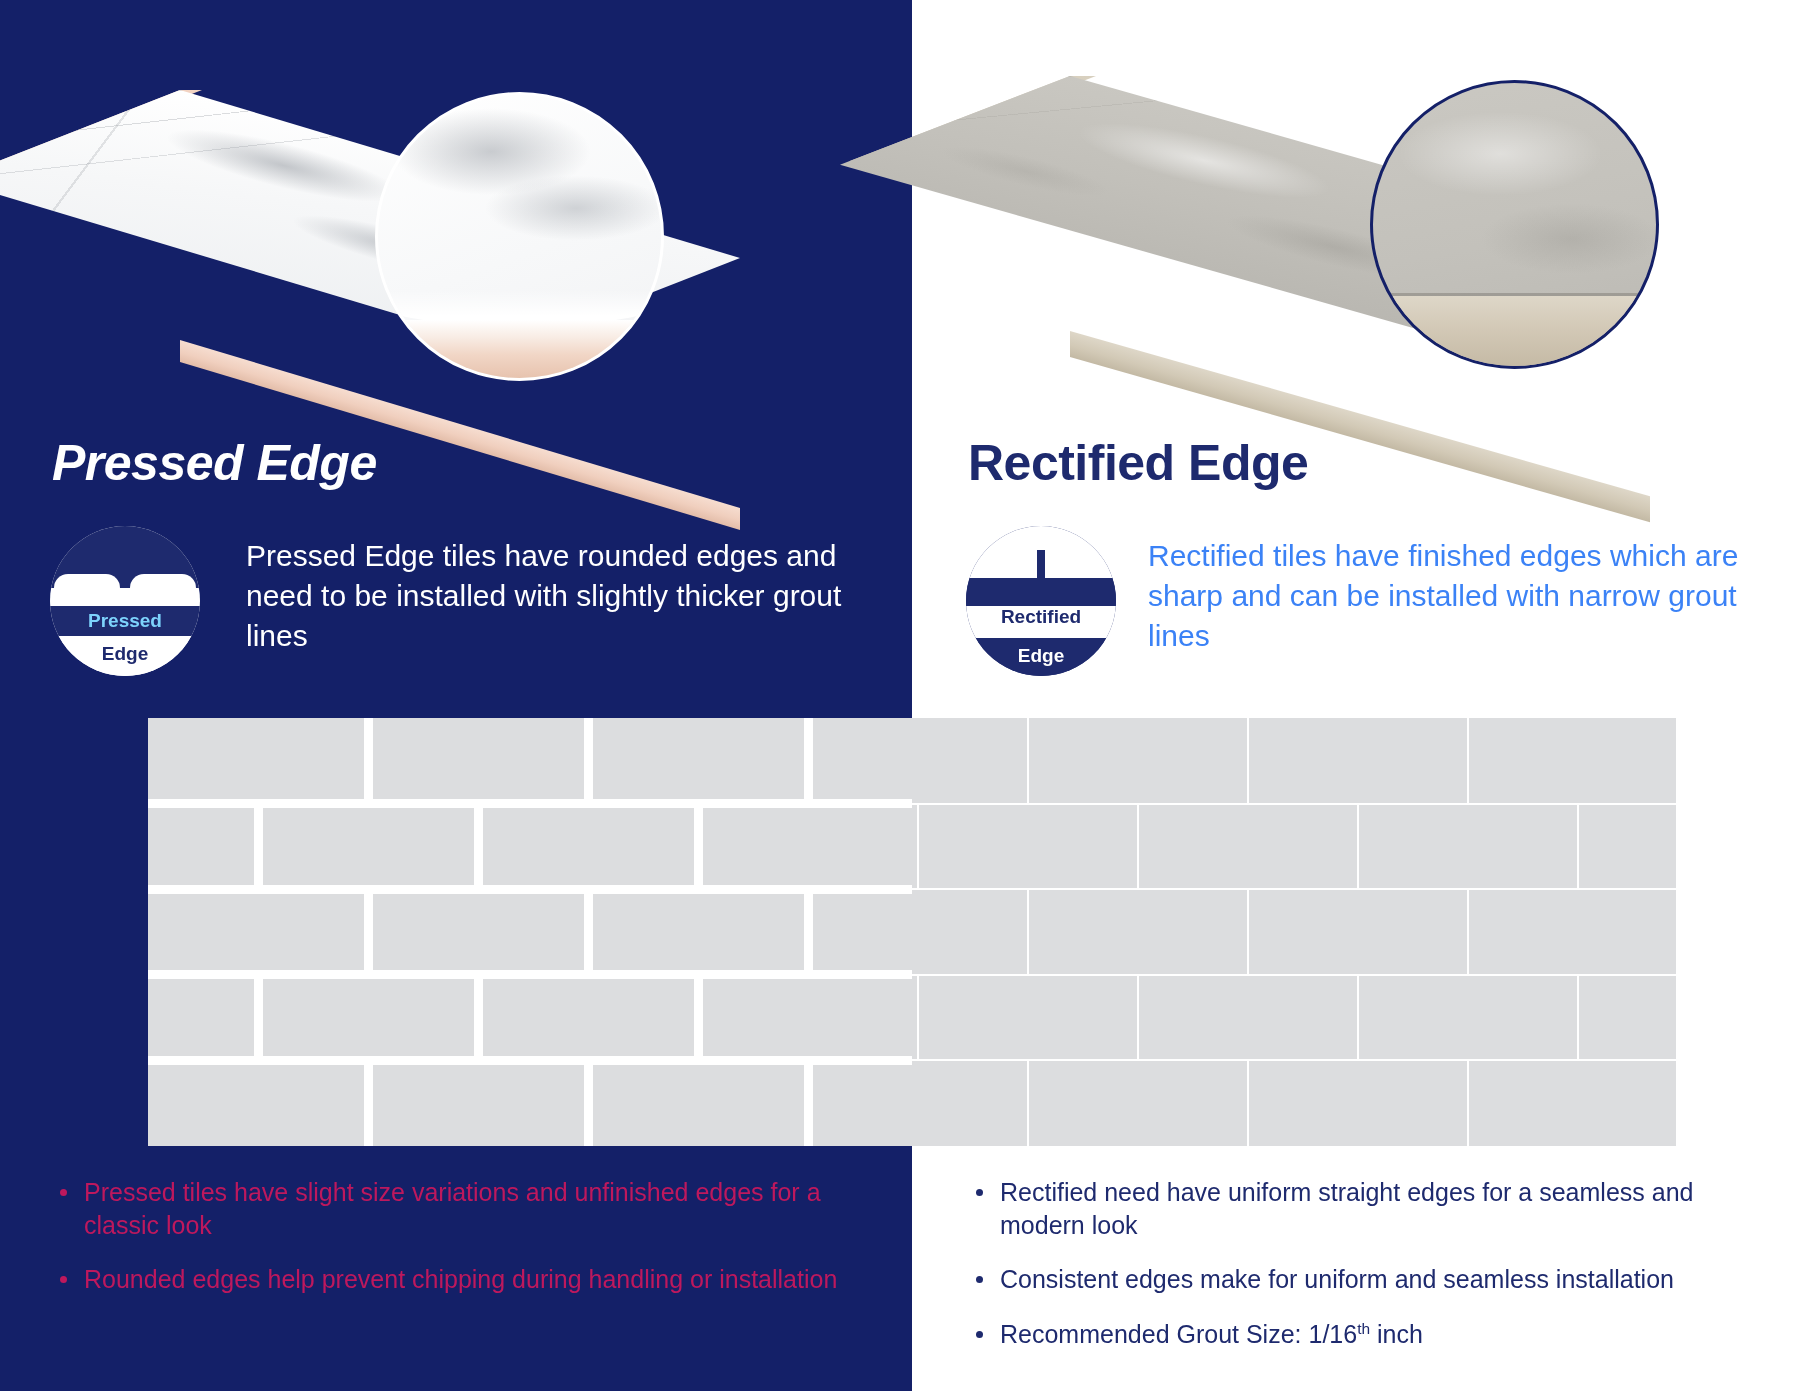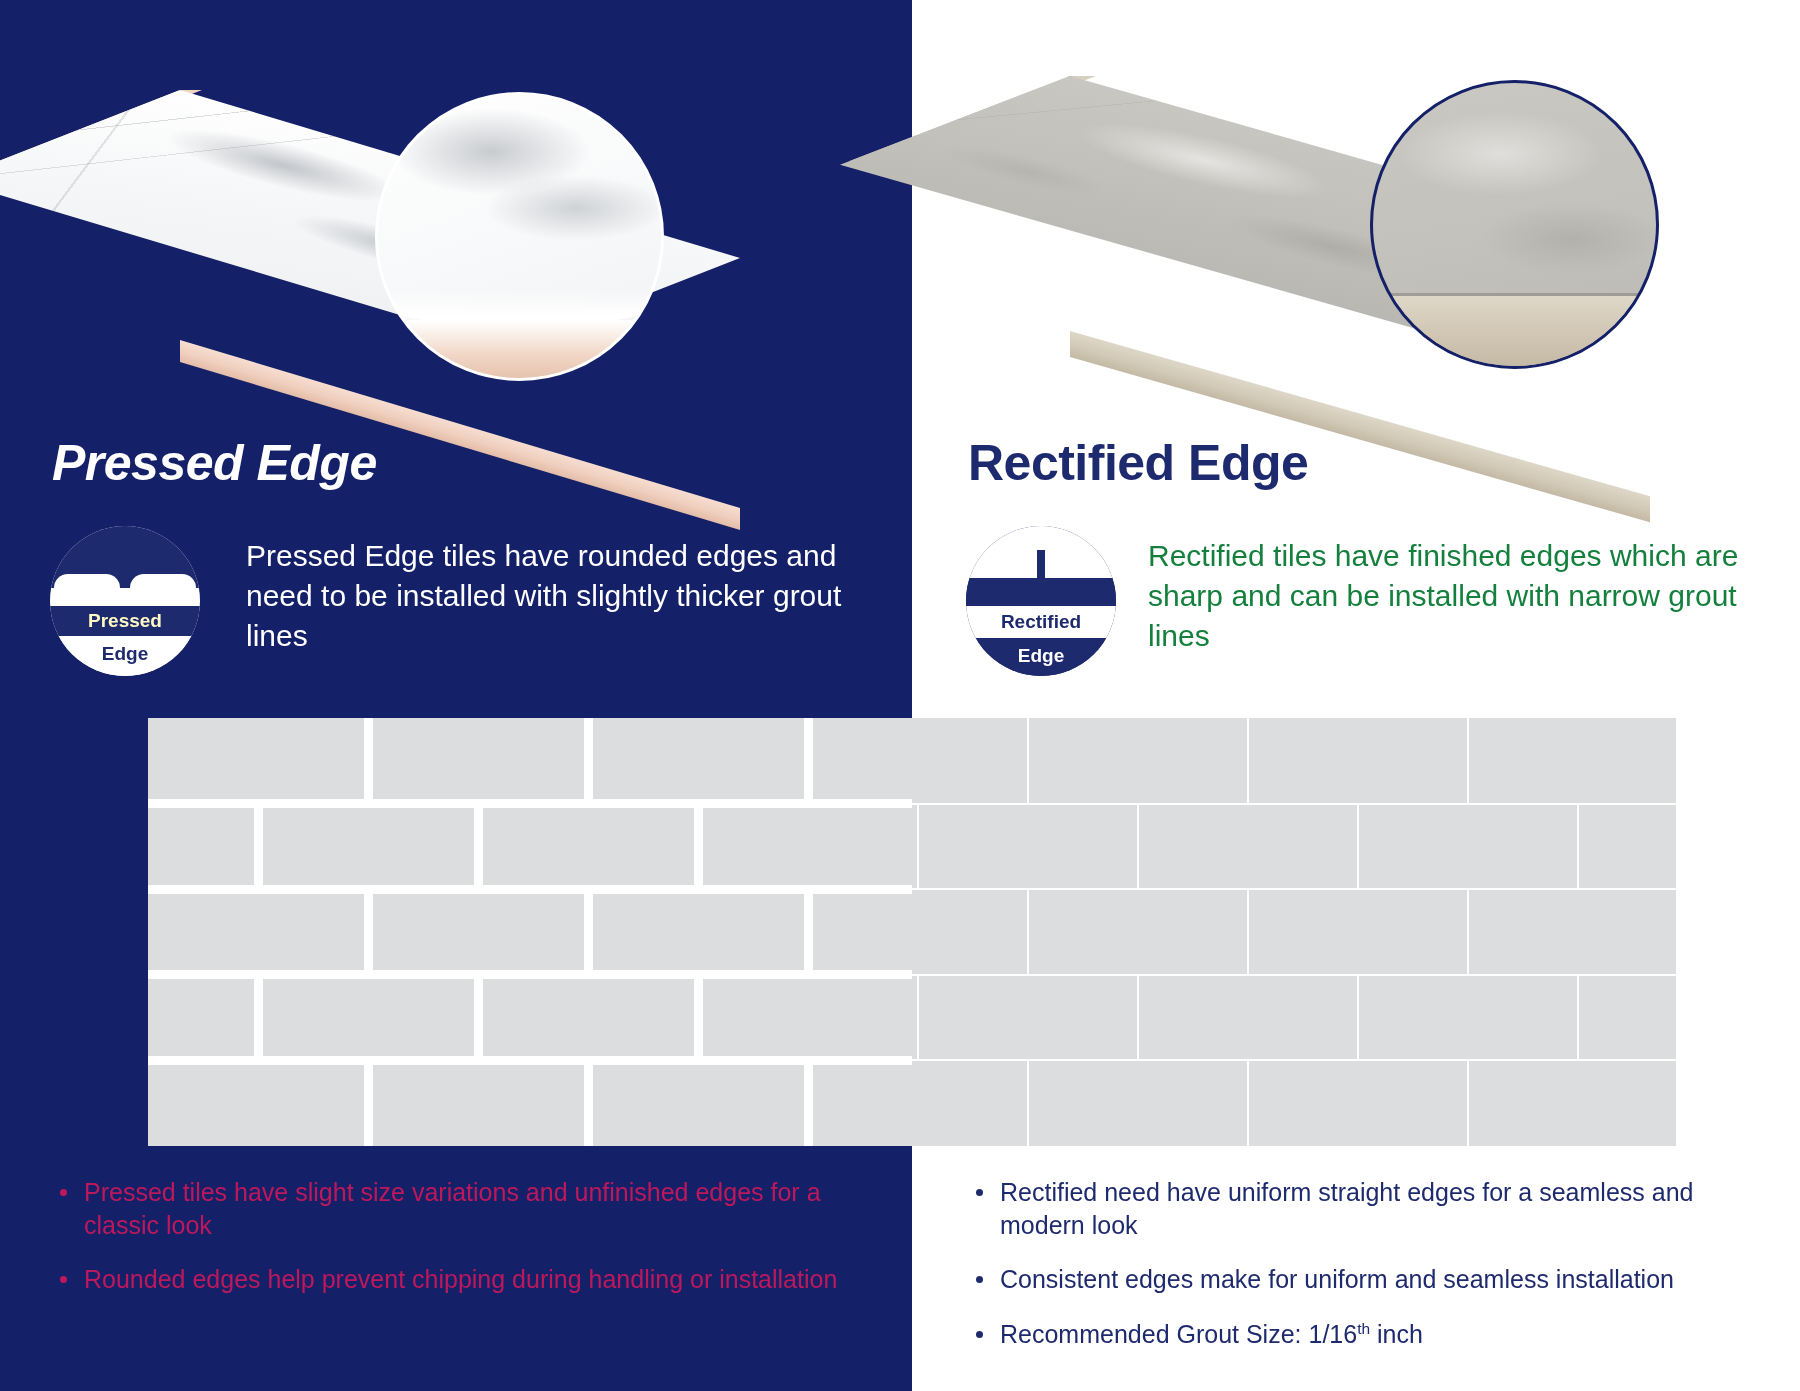--- a/index.html
+++ b/index.html
@@ -158,49 +158,49 @@
     border-top-left-radius:14px;border-top-right-radius:14px;
   }
   #badge-pressed .bp-tile-r{
     position:absolute;right:4px;width:66px;top:48px;height:32px;background:#ffffff;
     border-top-left-radius:14px;border-top-right-radius:14px;
   }
   #badge-pressed .bp-band{
     position:absolute;left:0;right:0;top:80px;height:30px;background:#1e2a6e;
     display:flex;align-items:center;justify-content:center;
   }
-  #badge-pressed .bp-band span{color:#fef9c3;font-size:19px;font-weight:bold;}
+  #badge-pressed .bp-band span{color:#7dd3fc;font-size:19px;font-weight:bold;}
   #badge-pressed .bp-foot{
     position:absolute;left:0;right:0;top:110px;bottom:0;background:#ffffff;
     display:flex;align-items:center;justify-content:center;padding-bottom:4px;
   }
   #badge-pressed .bp-foot span{color:#1e2a6e;font-size:19px;font-weight:bold;}
 
   
   #badge-rectified .br-white{position:absolute;left:0;right:0;top:0;height:52px;background:#ffffff;}
   #badge-rectified .br-gap{position:absolute;left:50%;transform:translateX(-50%);
     width:8px;top:24px;height:28px;background:#1e2a6e;}
   #badge-rectified .br-mid{position:absolute;left:0;right:0;top:52px;height:28px;background:#1e2a6e;}
   #badge-rectified .br-band{
     position:absolute;left:0;right:0;top:80px;height:32px;background:#ffffff;
-    display:flex;align-items:center;justify-content:center;
+    display:flex;align-items:flex-start;justify-content:center;
   }
   #badge-rectified .br-band span{color:#1e2a6e;font-size:19px;font-weight:bold;}
   #badge-rectified .br-foot{
     position:absolute;left:0;right:0;top:112px;bottom:0;background:#1e2a6e;
     display:flex;align-items:center;justify-content:center;padding-bottom:2px;
   }
   #badge-rectified .br-foot span{color:#ffffff;font-size:19px;font-weight:bold;}
 
   
   .intro{
     position:absolute;font-size:30px;line-height:1.34;font-weight:400;
   }
   #intro-pressed{left:246px;top:536px;width:610px;color:#ffffff;}
-  #intro-rectified{left:1148px;top:536px;width:620px;color:#15803d;}
+  #intro-rectified{left:1148px;top:536px;width:620px;color:#3b82f6;}
 
   
   #tile-grid{
     position:absolute;left:148px;top:718px;width:1528px;height:428px;
     background:#dcdddf;overflow:hidden;
   }
   
   .grout-v{position:absolute;top:0;height:86px;background:#ffffff;}
   .grout-h{position:absolute;left:0;width:100%;background:#ffffff;}
 

